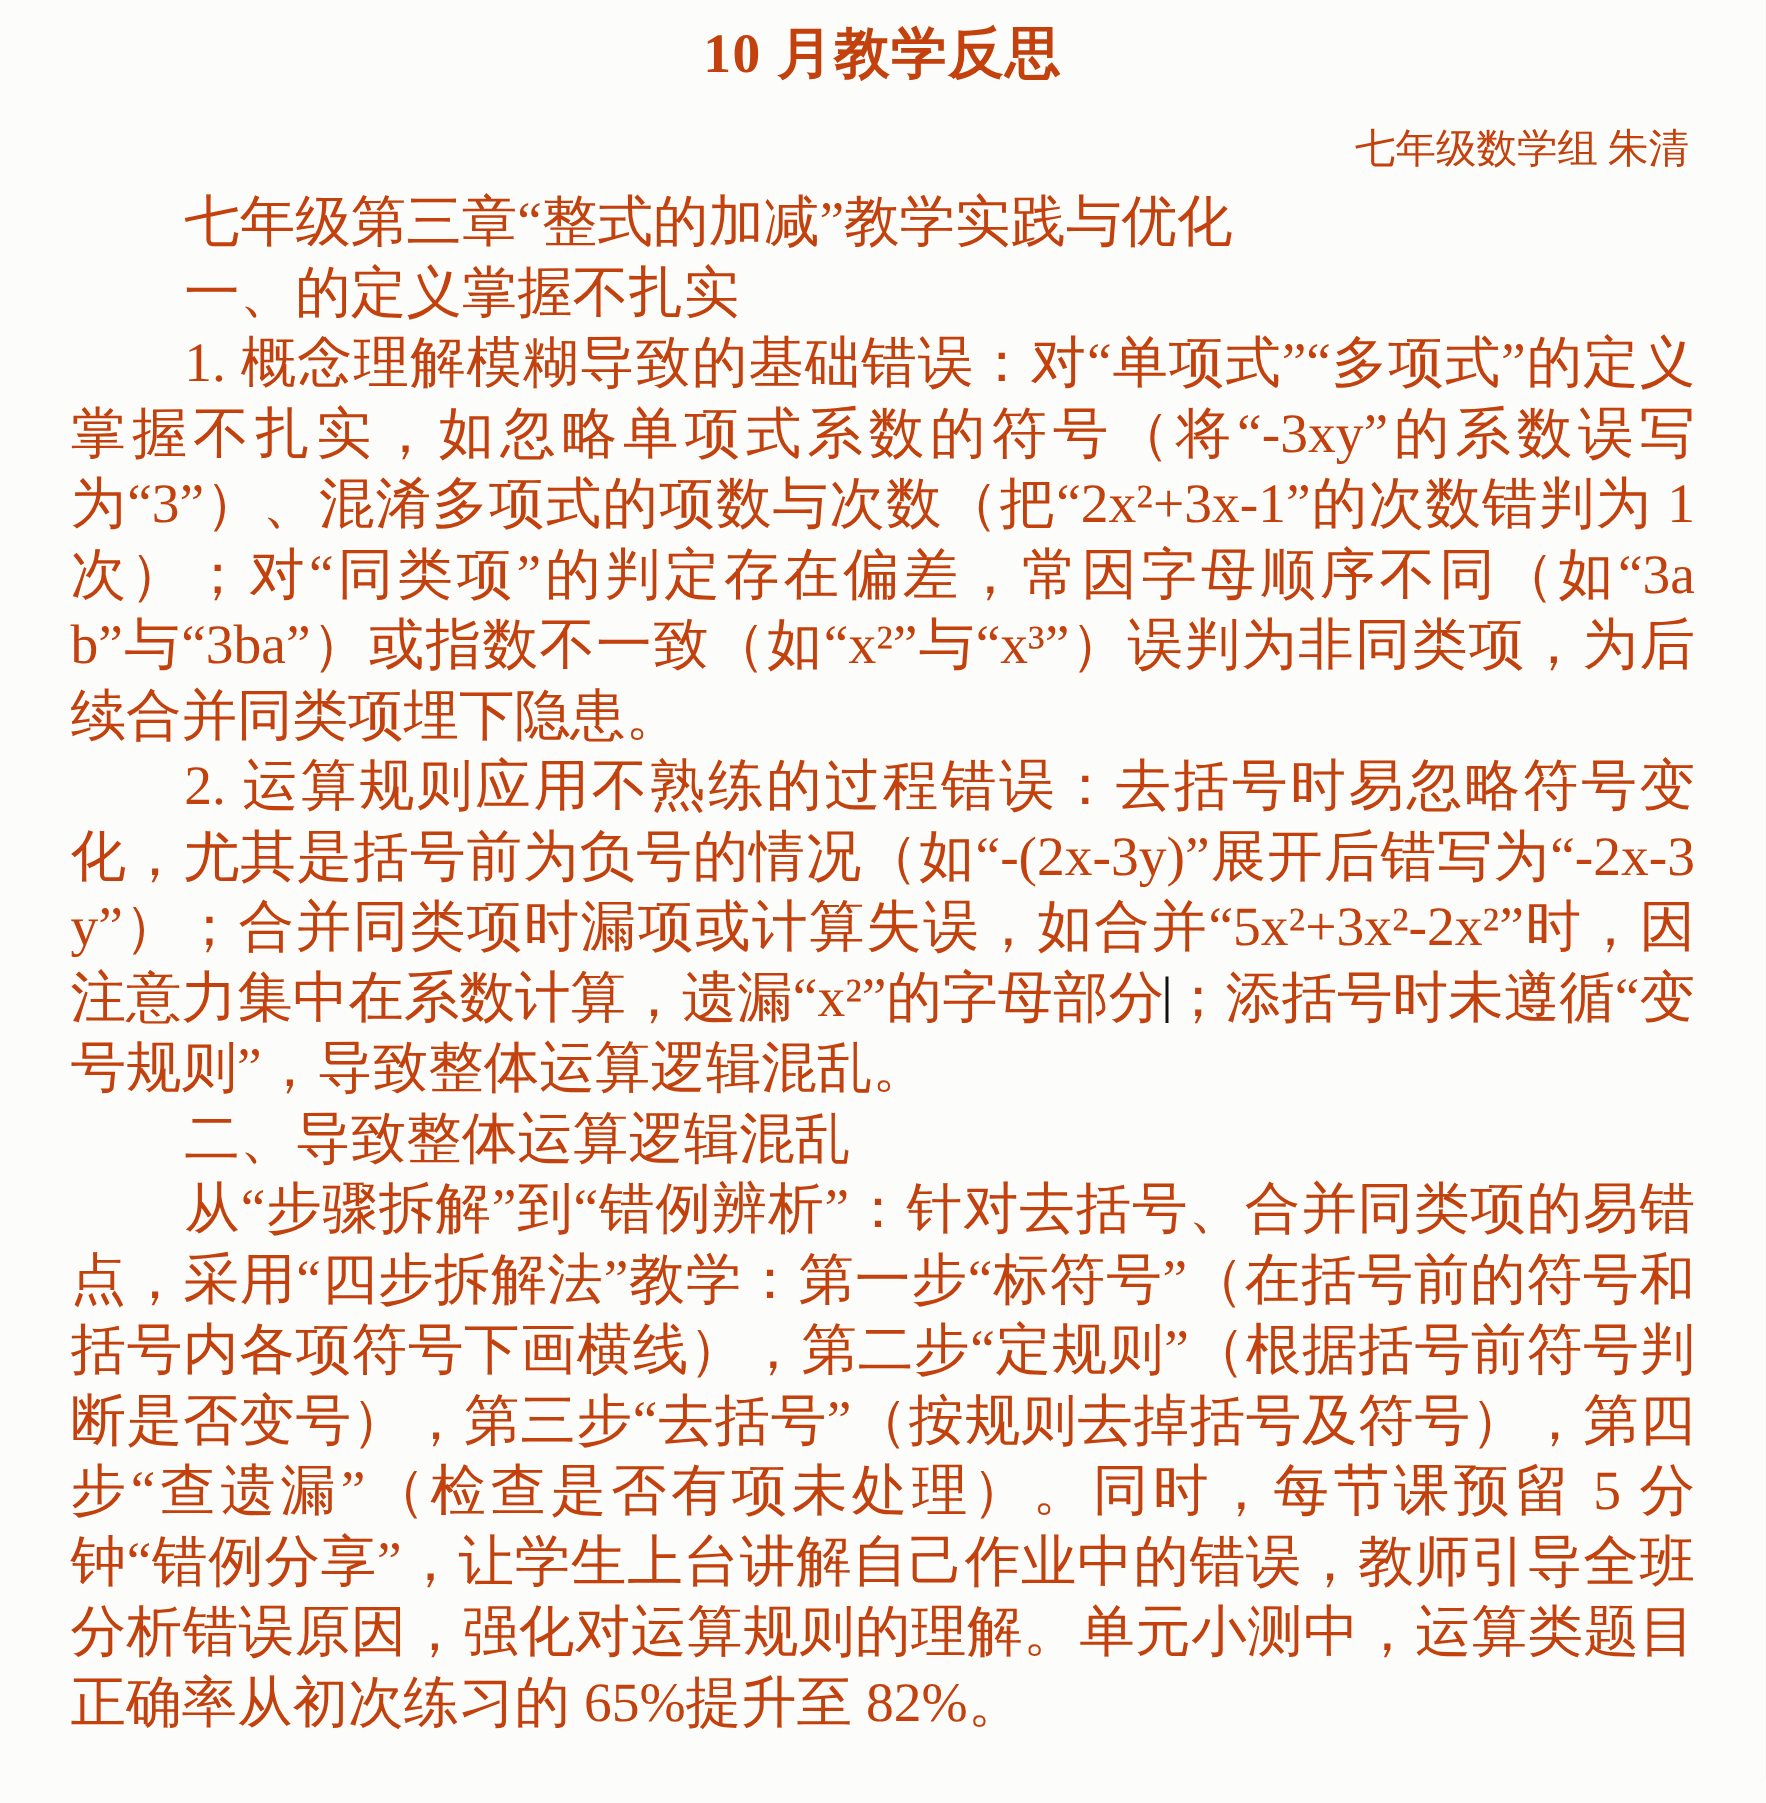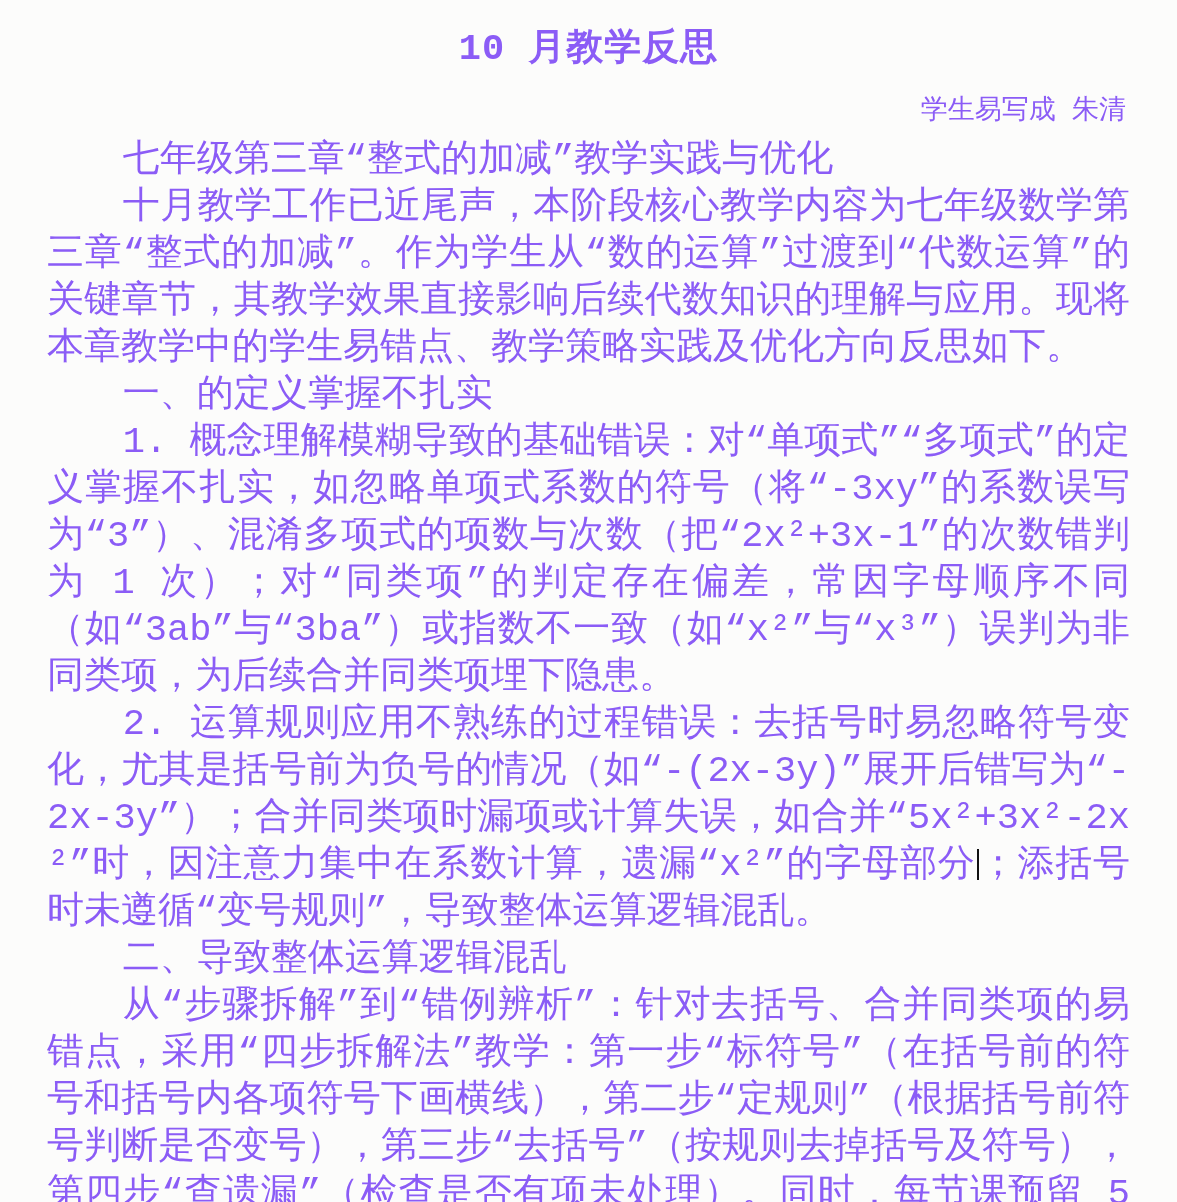--- a/index.html
+++ b/index.html
@@ -7,23 +7,23 @@
     padding: 0;
     background: #f6f6f4;
   }
   .page {
     position: relative;
     width: 1177px;
     height: 1202px;
     margin: 0 auto;
     box-sizing: border-box;
     background: #fcfcfb;
-    color: #8b5cf6;
-    font-family: Liberation Mono, monospace;
-    padding: 20px 47px 0 47px;
+    color: #c2410c;
+    font-family: Liberation Serif, serif;
+    padding: 8px 47px 0 47px;
     overflow: hidden;
   }
   .doc-title {
     margin: 4px 0 14px 0;
     text-align: center;
     font-size: 37px;
     font-weight: 600;
     line-height: 50px;
     letter-spacing: 1px;
   }
@@ -51,24 +51,23 @@
     vertical-align: -5px;
     margin: 0 1px;
   }
 </style>
 </head>
 <body>
 
 <div class="page">
   <h1 class="doc-title">10 月教学反思</h1>
 
-  <div class="author-line">学生易写成 朱清</div>
+  <div class="author-line">七年级数学组 朱清</div>
 
   <div class="content">
       <p>七年级第三章“整式的加减”教学实践与优化</p>
-      <p>十月教学工作已近尾声，本阶段核心教学内容为七年级数学第三章“整式的加减”。作为学生从“数的运算”过渡到“代数运算”的关键章节，其教学效果直接影响后续代数知识的理解与应用。现将本章教学中的学生易错点、教学策略实践及优化方向反思如下。</p>
       <p>一、的定义掌握不扎实</p>
       <p>1. 概念理解模糊导致的基础错误：对“单项式”“多项式”的定义掌握不扎实，如忽略单项式系数的符号（将“-3xy”的系数误写为“3”）、混淆多项式的项数与次数（把“2x²+3x-1”的次数错判为 1 次）；对“同类项”的判定存在偏差，常因字母顺序不同（如“3ab”与“3ba”）或指数不一致（如“x²”与“x³”）误判为非同类项，为后续合并同类项埋下隐患。</p>
       <p><span>2. 运算规则应用不熟练的过程错误：去括号时易忽略符号变化，尤其是括号前为负号的情况（如“-(2x-3y)”展开后错写为“-2x-3y”）；合并同类项时漏项或计算失误，如合并“5x²+3x²-2x²”时，因注意力集中在系数计算，遗漏“x²”的字母部分</span><span class="text-cursor"></span><span>；添括号时未遵循“变号规则”，导致整体运算逻辑混乱。</span></p>
       <p>二、导致整体运算逻辑混乱</p>
       <p>从“步骤拆解”到“错例辨析”：针对去括号、合并同类项的易错点，采用“四步拆解法”教学：第一步“标符号”（在括号前的符号和括号内各项符号下画横线），第二步“定规则”（根据括号前符号判断是否变号），第三步“去括号”（按规则去掉括号及符号），第四步“查遗漏”（检查是否有项未处理）。同时，每节课预留 5 分钟“错例分享”，让学生上台讲解自己作业中的错误，教师引导全班分析错误原因，强化对运算规则的理解。单元小测中，运算类题目正确率从初次练习的 65%提升至 82%。</p>
     </div>
 </div>
 
 </body></html>

